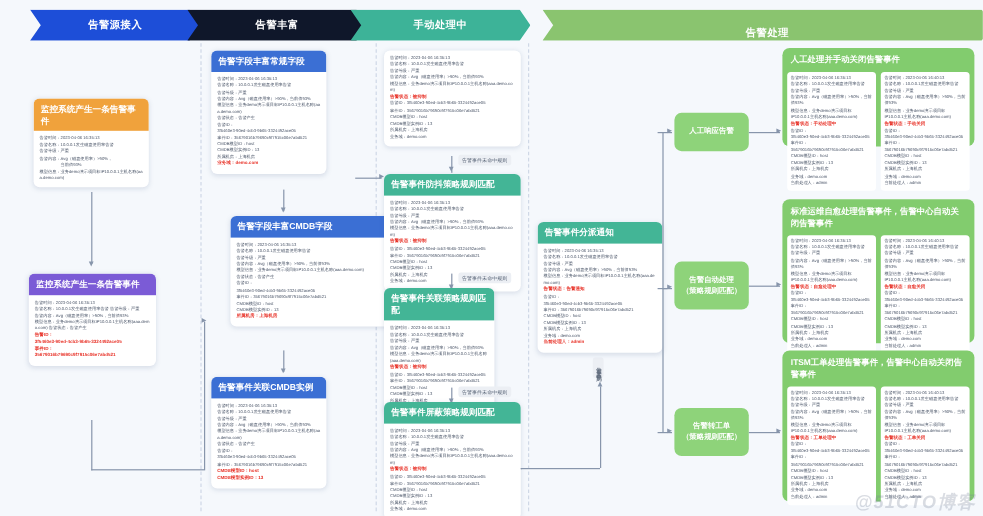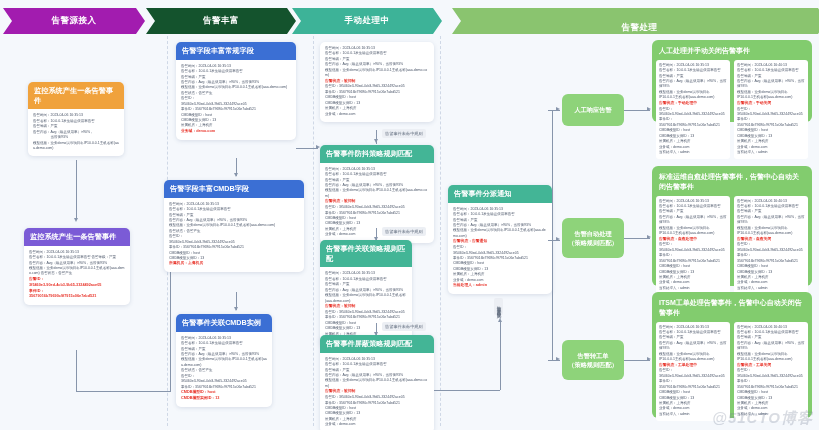--- a/index.html
+++ b/index.html
@@ -87,24 +87,24 @@
   .wm {
     position:absolute; right:6px; bottom:2px;
     font-size:15px; font-weight:bold; color:rgba(120,130,150,.28);
     letter-spacing:1px; pointer-events:none;font-style:italic;
   }
 </style>
 </head>
 <body>
 
 <div class="band">
-  <div class="chev" id="chev0" style="left:3px;  width:142px; background:#a21caf;">
+  <div class="chev" id="chev0" style="left:25px;  width:142px; background:#1d4ed8;">
     <span>告警源接入</span>
   </div>
-  <div class="chev" id="chev1" style="left:146px; width:150px; background:#14532d;">
+  <div class="chev" id="chev1" style="left:156px; width:150px; background:#0f172a;">
     <span>告警丰富</span>
   </div>
   <div class="chev" id="chev2" style="left:292px; width:150px; background:#3db398;">
     <span>手动处理中</span>
   </div>
   <div class="chev" id="chev3" style="left:452px; width:375px; background:#8ac46f;align-items:flex-end;">
     <span>告警处理</span>
   </div>
 </div>
 
@@ -139,42 +139,42 @@
     <div class="ln red">事件ID：</div>
     <div class="ln red">35679016b79690c9f7915c06e7abd521</div>
   </div>
 </div>
 
 <div class="ev edge" style="left:76px; top:350px; height:42px;"></div>
 <div class="eh edge" style="left:76px; top:391px; width:94px;"></div>
 <div class="ev edge" style="left:170px; top:268px; height:124px;"></div>
 <div class="arrow right" style="left:168px; top:265px;"></div>
 
-<div class="card" style="left:176px; top:42px; width:120px;">
+<div class="card" style="left:176px; top:42px; width:96px;">
   <div class="card-hd hd-blue">告警字段丰富常规字段</div>
   <div class="card-bd">
     <div class="ln">告警时间：2023-04-06 16:35:13</div>
     <div class="ln">告警名称：10.0.0.1发生磁盘使用率告警</div>
     <div class="ln">告警等级：严重</div>
     <div class="ln">告警内容：Avg（磁盘使用率）&gt;90%，当前值93%</div>
     <div class="ln">模型信息：业务demo演示项目标IP10.0.0.1主机名称(aaa.demo.com)</div>
     <div class="ln">告警状态：告警产生</div>
     <div class="ln">告警ID：</div>
     <div class="ln">3f5460e3-90ed-4cb3-9b65-3324492ace05</div>
     <div class="ln">事件ID：35679016b79690c9f7915c06e7abd521</div>
     <div class="ln">CMDB模型ID：host</div>
     <div class="ln">CMDB模型实例ID：13</div>
     <div class="ln">所属机房：上海机房</div>
     <div class="ln red">业务域：demo.com</div>
   </div>
 </div>
 <div class="ev edge" style="left:236px; top:158px; height:18px;"></div>
 <div class="arrow down" style="left:234px; top:173px;"></div>
 
-<div class="card" style="left:164px; top:180px; width:140px;">
+<div class="card" style="left:192px; top:180px; width:140px;">
   <div class="card-hd hd-blue">告警字段丰富CMDB字段</div>
   <div class="card-bd">
     <div class="ln">告警时间：2023-04-06 16:35:13</div>
     <div class="ln">告警名称：10.0.0.1发生磁盘使用率告警</div>
     <div class="ln">告警等级：严重</div>
     <div class="ln">告警内容：Avg（磁盘使用率）&gt;90%，当前值93%</div>
     <div class="ln">模型信息：业务demo演示项目标IP10.0.0.1主机名称(aaa.demo.com)</div>
     <div class="ln">告警状态：告警产生</div>
     <div class="ln">告警ID：</div>
     <div class="ln">3f5460e3-90ed-4cb3-9b65-3324492ace05</div>

